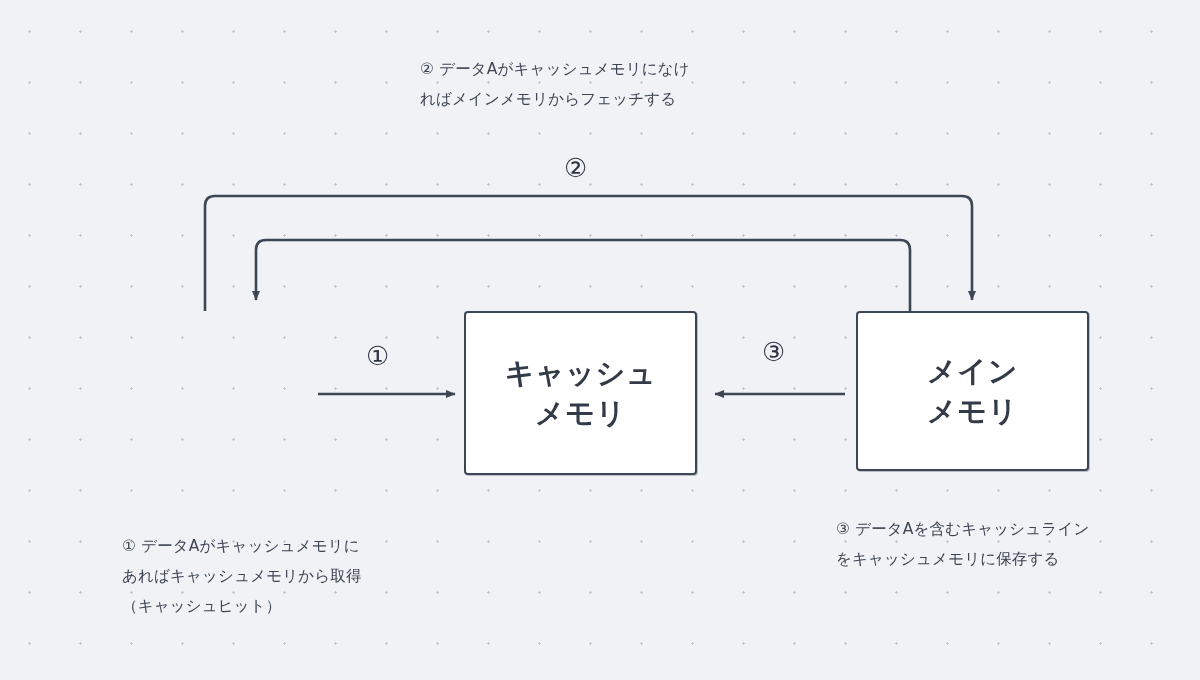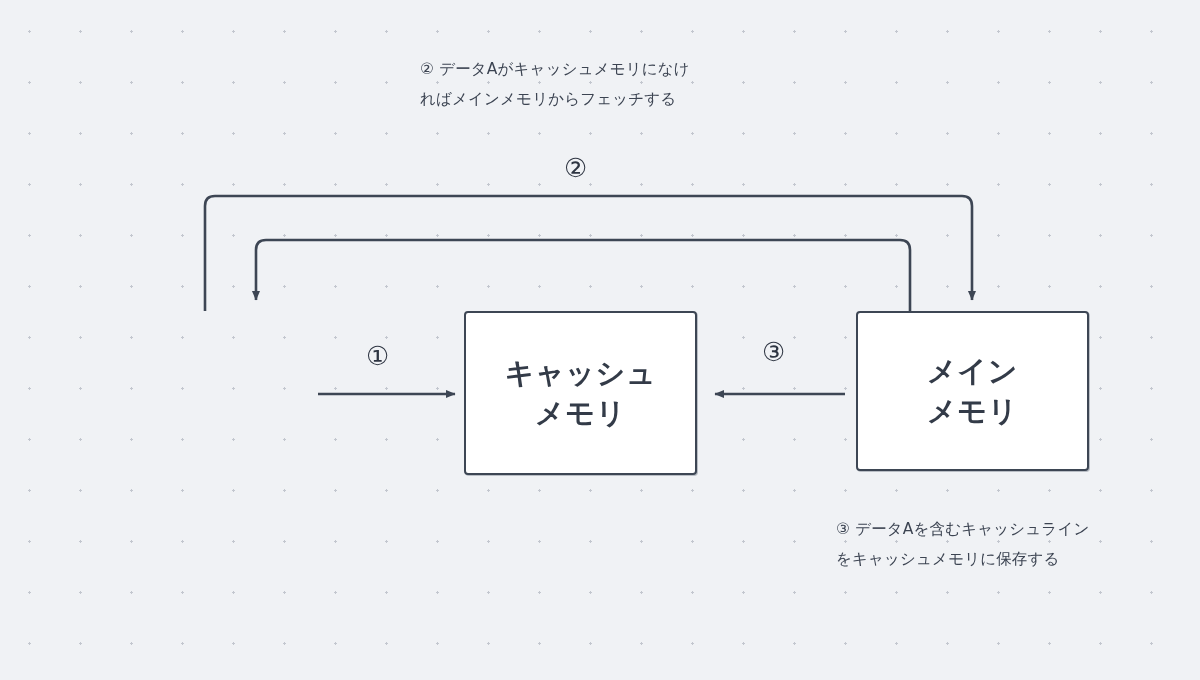--- a/index.html
+++ b/index.html
@@ -125,16 +125,19 @@
     <span class="node-label">メイン
 メモリ</span>
   </div>
 
   <div class="step-badge badge-1">①</div>
   <div class="step-badge badge-2">②</div>
   <div class="step-badge badge-3">③</div>
 
   <div class="note note-top">② データAがキャッシュメモリになけ
 ればメインメモリからフェッチする</div>
+  <div class="note note-left">① データAがキャッシュメモリに
+あればキャッシュメモリから取得
+（キャッシュヒット）</div>
   <div class="note note-right">③ データAを含むキャッシュライン
 をキャッシュメモリに保存する</div>
 
 </div>
 
 </body></html>

